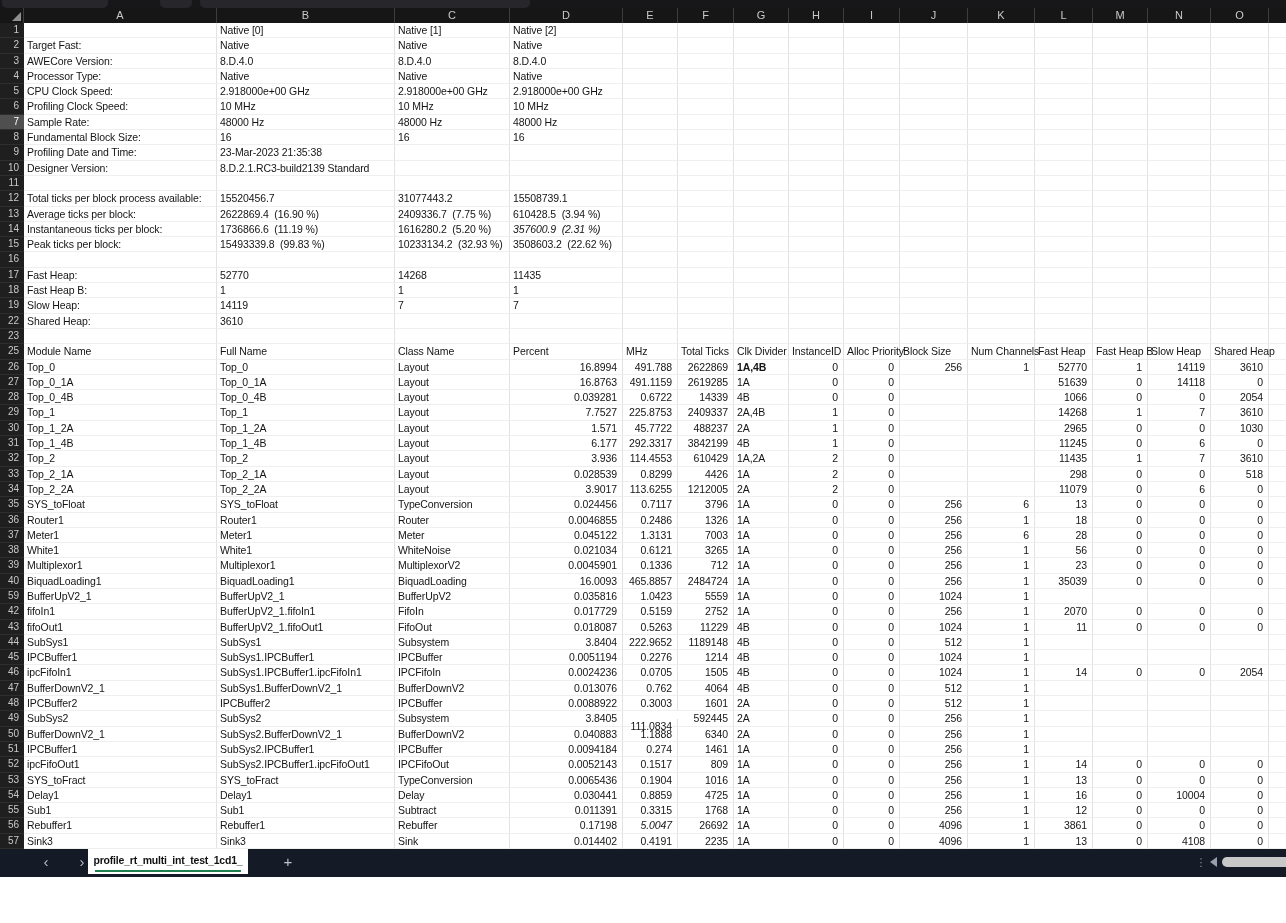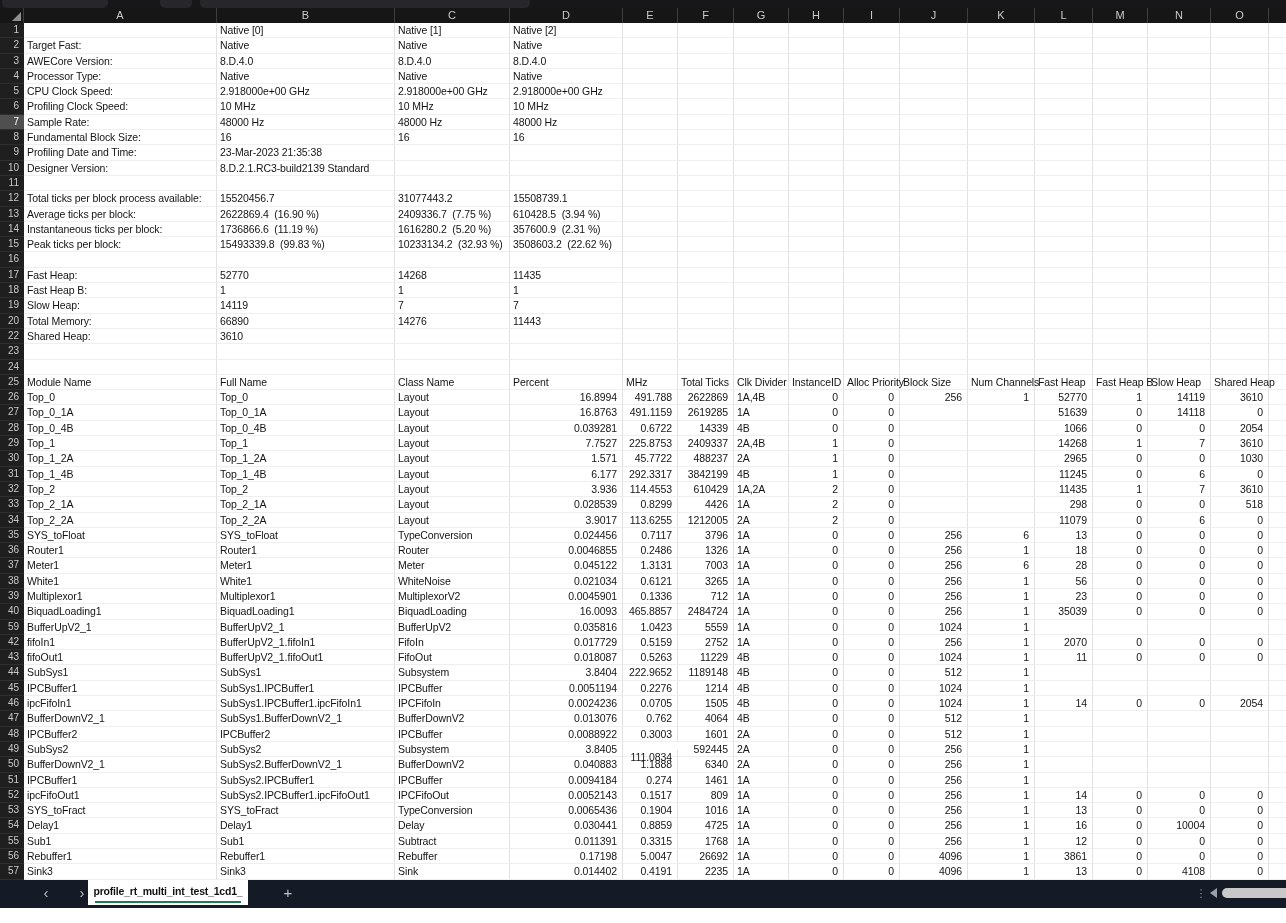--- a/index.html
+++ b/index.html
@@ -332,21 +332,21 @@
         <div class="cell" style="width: 55px;"></div>
         <div class="cell" style="width: 63px;"></div>
         <div class="cell" style="width: 58px;"></div>
         <div class="cell sliver" style="width: 17px;"></div>
       </div>
       <div class="grid-row">
         <div class="gutter">14</div>
         <div class="cell" style="width: 193px;">Instantaneous ticks per block:</div>
         <div class="cell" style="width: 178px;">1736866.6  (11.19 %)</div>
         <div class="cell" style="width: 115px;">1616280.2  (5.20 %)</div>
-        <div class="cell" style="width: 113px;">357600.9  (2.31 %)</div>
+        <div class="cell" style="width: 113px; font-style: italic;">357600.9  (2.31 %)</div>
         <div class="cell" style="width: 55px;"></div>
         <div class="cell" style="width: 56px;"></div>
         <div class="cell" style="width: 55px;"></div>
         <div class="cell" style="width: 55px;"></div>
         <div class="cell" style="width: 56px;"></div>
         <div class="cell" style="width: 68px;"></div>
         <div class="cell" style="width: 67px;"></div>
         <div class="cell" style="width: 58px;"></div>
         <div class="cell" style="width: 55px;"></div>
         <div class="cell" style="width: 63px;"></div>
@@ -442,78 +442,40 @@
         <div class="cell" style="width: 56px;"></div>
         <div class="cell" style="width: 68px;"></div>
         <div class="cell" style="width: 67px;"></div>
         <div class="cell" style="width: 58px;"></div>
         <div class="cell" style="width: 55px;"></div>
         <div class="cell" style="width: 63px;"></div>
         <div class="cell" style="width: 58px;"></div>
         <div class="cell sliver" style="width: 17px;"></div>
       </div>
       <div class="grid-row">
-        <div class="gutter">20</div>
-        <div class="cell" style="width: 193px;">Total Memory:</div>
-        <div class="cell" style="width: 178px;">66890</div>
-        <div class="cell" style="width: 115px;">14276</div>
-        <div class="cell" style="width: 113px;">11443</div>
-        <div class="cell" style="width: 55px;"></div>
-        <div class="cell" style="width: 56px;"></div>
-        <div class="cell" style="width: 55px;"></div>
-        <div class="cell" style="width: 55px;"></div>
-        <div class="cell" style="width: 56px;"></div>
-        <div class="cell" style="width: 68px;"></div>
-        <div class="cell" style="width: 67px;"></div>
-        <div class="cell" style="width: 58px;"></div>
-        <div class="cell" style="width: 55px;"></div>
-        <div class="cell" style="width: 63px;"></div>
-        <div class="cell" style="width: 58px;"></div>
-        <div class="cell sliver" style="width: 17px;"></div>
-      </div>
-      <div class="grid-row">
         <div class="gutter">22</div>
         <div class="cell" style="width: 193px;">Shared Heap:</div>
         <div class="cell" style="width: 178px;">3610</div>
         <div class="cell" style="width: 115px;"></div>
         <div class="cell" style="width: 113px;"></div>
         <div class="cell" style="width: 55px;"></div>
         <div class="cell" style="width: 56px;"></div>
         <div class="cell" style="width: 55px;"></div>
         <div class="cell" style="width: 55px;"></div>
         <div class="cell" style="width: 56px;"></div>
         <div class="cell" style="width: 68px;"></div>
         <div class="cell" style="width: 67px;"></div>
         <div class="cell" style="width: 58px;"></div>
         <div class="cell" style="width: 55px;"></div>
         <div class="cell" style="width: 63px;"></div>
         <div class="cell" style="width: 58px;"></div>
         <div class="cell sliver" style="width: 17px;"></div>
       </div>
       <div class="grid-row">
         <div class="gutter">23</div>
-        <div class="cell" style="width: 193px;"></div>
-        <div class="cell" style="width: 178px;"></div>
-        <div class="cell" style="width: 115px;"></div>
-        <div class="cell" style="width: 113px;"></div>
-        <div class="cell" style="width: 55px;"></div>
-        <div class="cell" style="width: 56px;"></div>
-        <div class="cell" style="width: 55px;"></div>
-        <div class="cell" style="width: 55px;"></div>
-        <div class="cell" style="width: 56px;"></div>
-        <div class="cell" style="width: 68px;"></div>
-        <div class="cell" style="width: 67px;"></div>
-        <div class="cell" style="width: 58px;"></div>
-        <div class="cell" style="width: 55px;"></div>
-        <div class="cell" style="width: 63px;"></div>
-        <div class="cell" style="width: 58px;"></div>
-        <div class="cell sliver" style="width: 17px;"></div>
-      </div>
-      <div class="grid-row">
-        <div class="gutter">24</div>
         <div class="cell" style="width: 193px;"></div>
         <div class="cell" style="width: 178px;"></div>
         <div class="cell" style="width: 115px;"></div>
         <div class="cell" style="width: 113px;"></div>
         <div class="cell" style="width: 55px;"></div>
         <div class="cell" style="width: 56px;"></div>
         <div class="cell" style="width: 55px;"></div>
         <div class="cell" style="width: 55px;"></div>
         <div class="cell" style="width: 56px;"></div>
         <div class="cell" style="width: 68px;"></div>
@@ -544,21 +506,21 @@
         <div class="cell sliver" style="width: 17px;"></div>
       </div>
       <div class="grid-row">
         <div class="gutter">26</div>
         <div class="cell" style="width: 193px;">Top_0</div>
         <div class="cell" style="width: 178px;">Top_0</div>
         <div class="cell" style="width: 115px;">Layout</div>
         <div class="cell r" style="width: 113px;">16.8994</div>
         <div class="cell r" style="width: 55px;">491.788</div>
         <div class="cell r" style="width: 56px;">2622869</div>
-        <div class="cell" style="width: 55px;">1A,4B</div>
+        <div class="cell" style="width: 55px; font-weight: bold;">1A,4B</div>
         <div class="cell r" style="width: 55px;">0</div>
         <div class="cell r" style="width: 56px;">0</div>
         <div class="cell r" style="width: 68px;">256</div>
         <div class="cell r" style="width: 67px;">1</div>
         <div class="cell r" style="width: 58px;">52770</div>
         <div class="cell r" style="width: 55px;">1</div>
         <div class="cell r" style="width: 63px;">14119</div>
         <div class="cell r" style="width: 58px;">3610</div>
         <div class="cell sliver" style="width: 17px;"></div>
       </div>
@@ -1112,21 +1074,21 @@
         <div class="cell r" style="width: 63px;">0</div>
         <div class="cell r" style="width: 58px;">0</div>
         <div class="cell sliver" style="width: 17px;"></div>
       </div>
       <div class="grid-row">
         <div class="gutter">56</div>
         <div class="cell" style="width: 193px;">Rebuffer1</div>
         <div class="cell" style="width: 178px;">Rebuffer1</div>
         <div class="cell" style="width: 115px;">Rebuffer</div>
         <div class="cell r" style="width: 113px;">0.17198</div>
-        <div class="cell r" style="width: 55px;">5.0047</div>
+        <div class="cell r" style="width: 55px; font-style: italic;">5.0047</div>
         <div class="cell r" style="width: 56px;">26692</div>
         <div class="cell" style="width: 55px;">1A</div>
         <div class="cell r" style="width: 55px;">0</div>
         <div class="cell r" style="width: 56px;">0</div>
         <div class="cell r" style="width: 68px;">4096</div>
         <div class="cell r" style="width: 67px;">1</div>
         <div class="cell r" style="width: 58px;">3861</div>
         <div class="cell r" style="width: 55px;">0</div>
         <div class="cell r" style="width: 63px;">0</div>
         <div class="cell r" style="width: 58px;">0</div>

